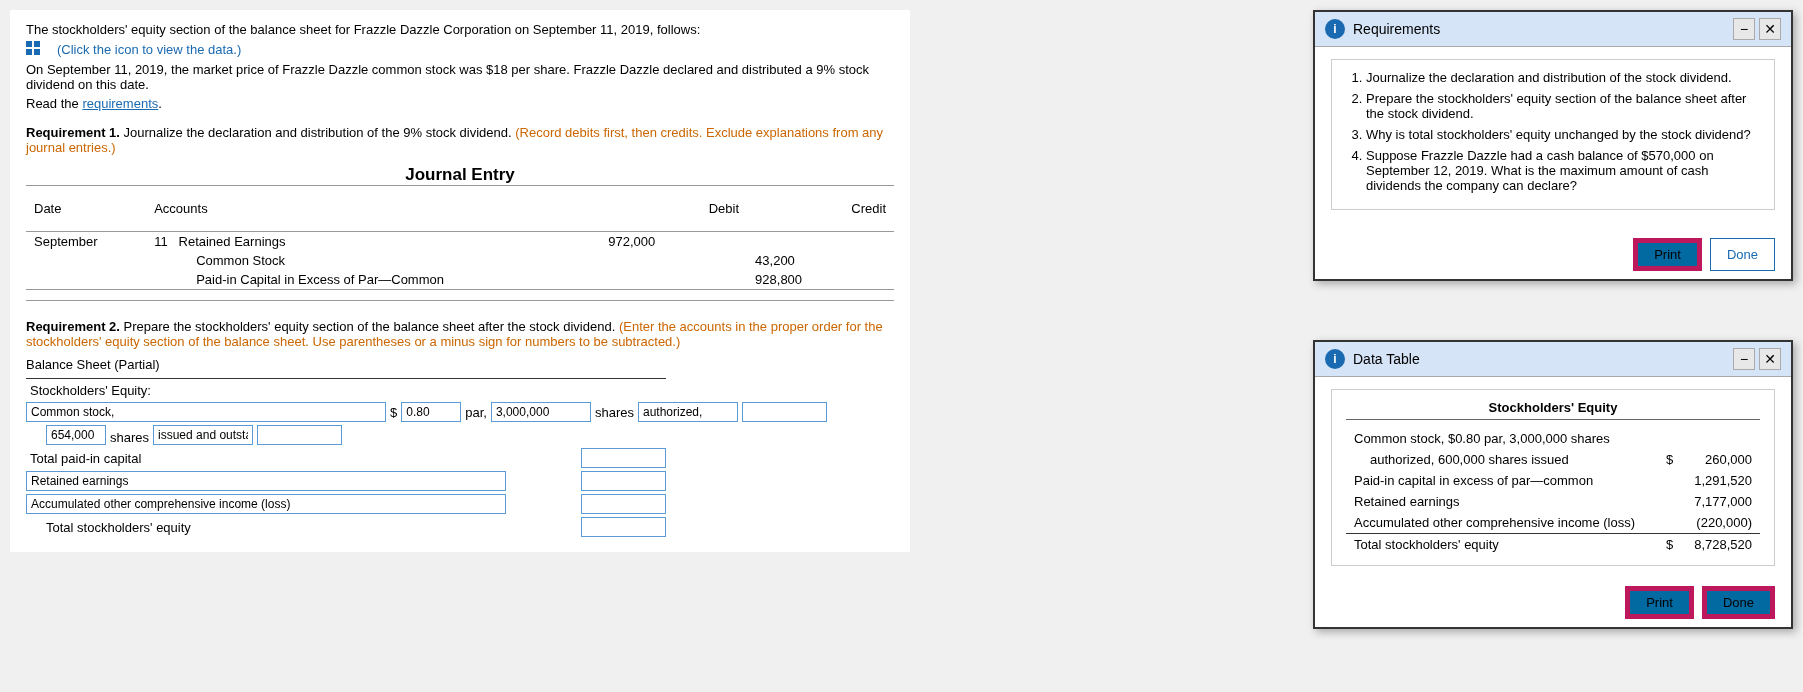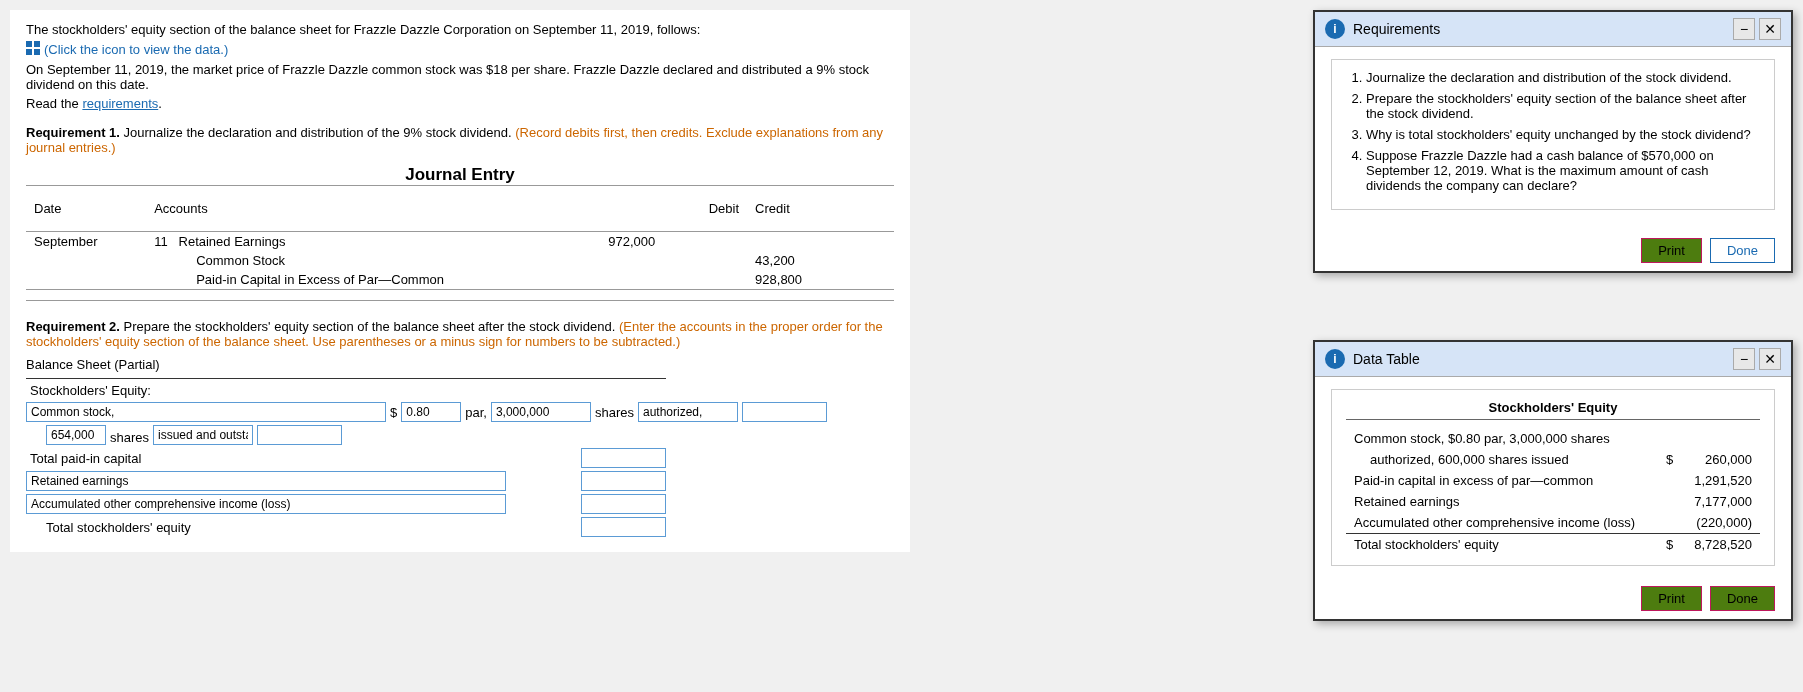--- a/index.html
+++ b/index.html
@@ -9,21 +9,21 @@
       background: #f0f0f0;
       padding: 10px;
     }
     .main-content {
       background: white;
       padding: 12px 16px;
       max-width: 900px;
       position: relative;
     }
     .intro-text { margin-bottom: 4px; }
-    .icon-link { color: #1a6ab1; cursor: pointer; text-decoration: none; display: inline-flex; align-items: center; gap: 4px; justify-content: center; }
+    .icon-link { color: #1a6ab1; cursor: pointer; text-decoration: none; display: inline-flex; align-items: center; gap: 17px; justify-content: center; }
     .link-blue { color: #1a6ab1; text-decoration: underline; cursor: pointer; }
     .requirement-heading { margin-top: 14px; margin-bottom: 6px; font-size: 13px; }
     .requirement-heading strong { font-weight: bold; }
     .instruction-orange { color: #cc6600; }
     
     
     .journal-section { margin-top: 10px; }
     .je-title { text-align: center; font-weight: bold; margin-bottom: 0; font-size: 17px; }
     .je-table { width: 100%; border-collapse: collapse; }
     .je-table th {
@@ -96,22 +96,22 @@
       border: 1px solid #aaa;
       width: 22px; height: 22px;
       cursor: pointer;
       display: flex; align-items: center; justify-content: center;
       font-size: 14px;
     }
     .panel-body { padding: 12px 16px; }
     .panel-footer { padding: 8px 16px; display: flex; justify-content: flex-end; gap: 8px; }
     .footer-btn {
       padding: 4px 16px;
-      border: 1px solid #be185d;
-      background: #4d7c0f;
+      border: 5px solid #be185d;
+      background: #0369a1;
       cursor: pointer;
       font-size: 13px;
     }
     .footer-btn-primary {
       background: white;
       border: 1px solid #1a6ab1;
       color: #1a6ab1;
     }
     .req-inner-box {
       border: 1px solid #ccc;
@@ -166,21 +166,21 @@
   </div>
 
   <div class="journal-section">
     <div class="je-title">Journal Entry</div>
     <table class="je-table">
       <thead>
         <tr>
           <th style="width:90px">Date</th>
           <th style="width:340px">Accounts</th>
           <th style="width:110px; text-align:right">Debit</th>
-          <th style="width:110px; ">Credit</th>
+          <th style="width:110px; text-align:right">Credit</th>
         </tr>
       </thead>
       <tbody>
         <tr>
           <td>September</td>
           <td>
             <span>11</span>&nbsp;&nbsp;
             <span>Retained Earnings</span>
           </td>
           <td class="amount">972,000</td>

